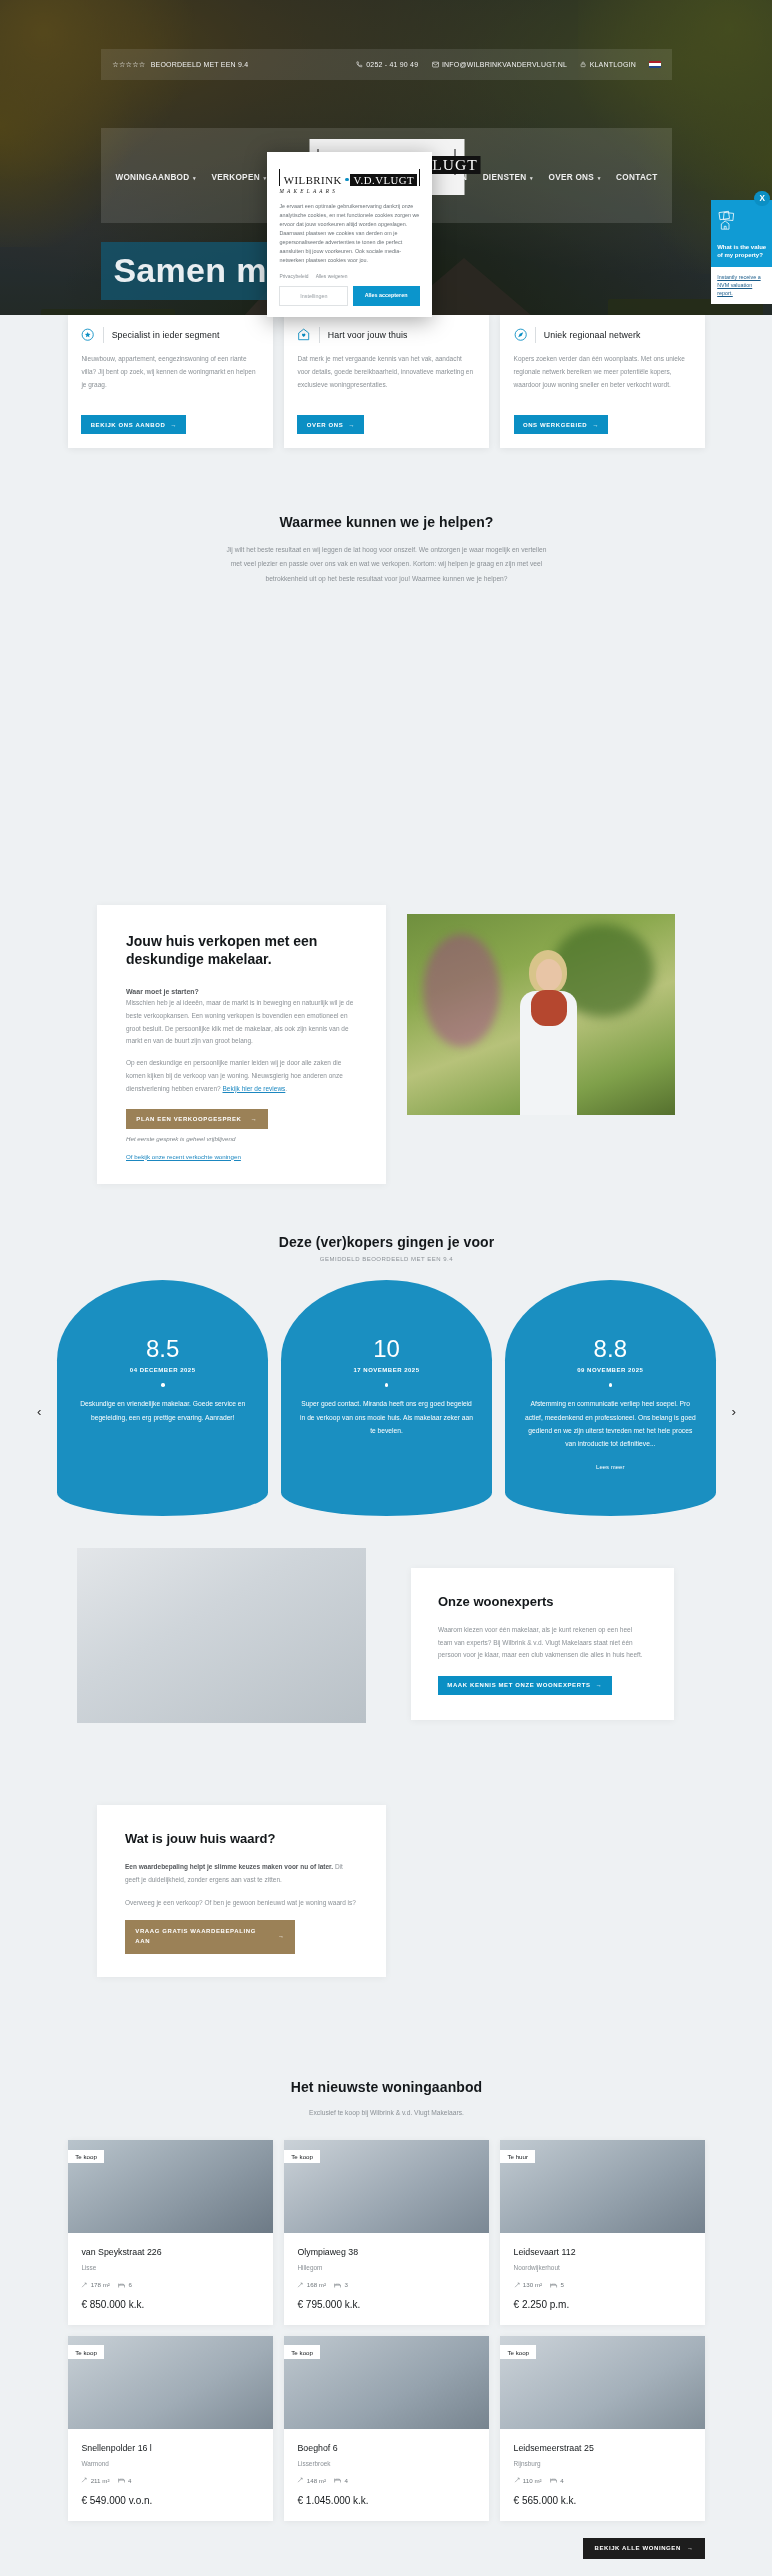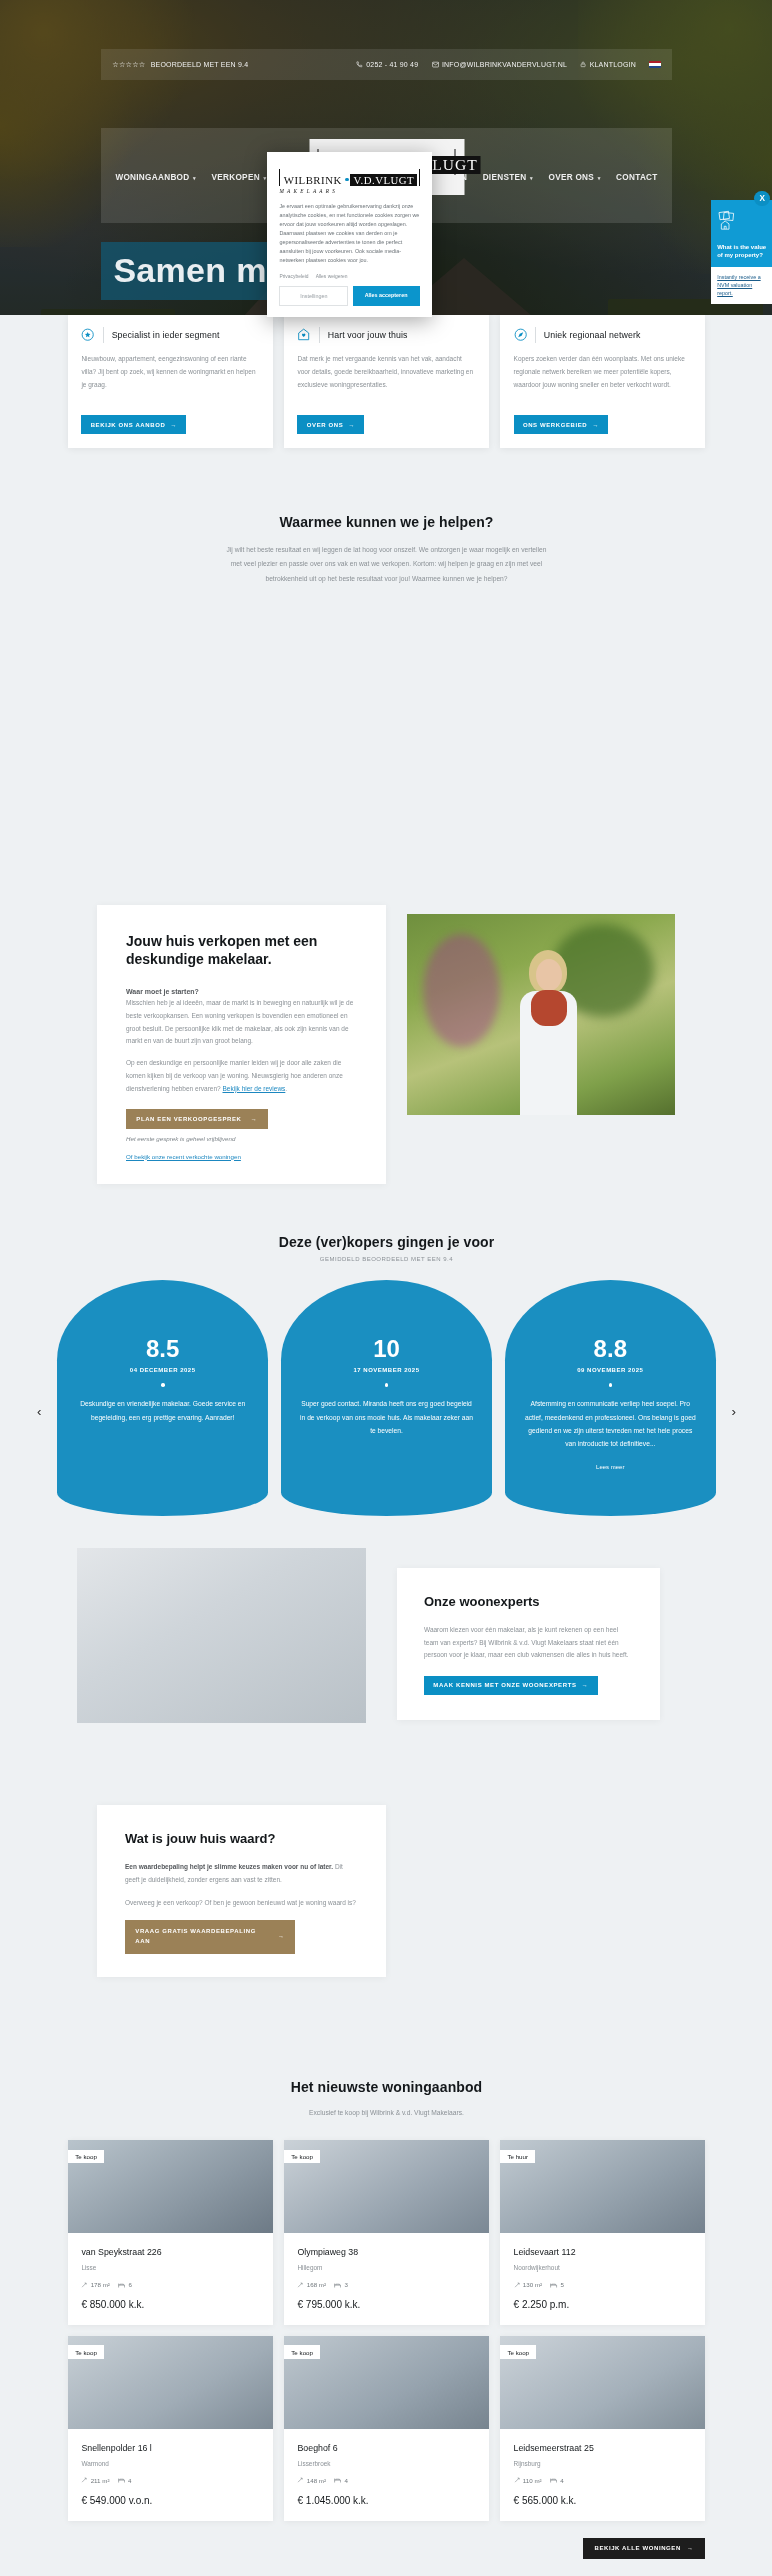--- a/index.html
+++ b/index.html
@@ -184,32 +184,32 @@
   .rev{background:#eef1f3;padding:20.6px 0 0;text-align:center;}
   .rev-sub{font-size:6px;letter-spacing:0.5px;color:#8b9196;margin-top:6.2px;text-transform:uppercase;}
   .rev-stage{position:relative;width:773px;height:268px;margin-top:17.5px;}
   .rev-track{position:absolute;left:57px;top:0;width:659px;display:flex;gap:12.4px;}
   .rev-card{
     flex:1;background:#1a8fc1;color:#fff;text-align:center;
     padding:57px 17.5px 46px;
     border-radius:50% 50% 50% 50% / 34% 34% 10% 10%;
     min-height:232px;
   }
-  .rev-score{font-size:24px;font-weight:700;line-height:1;}
+  .rev-score{font-size:24px;font-weight:400;line-height:1;}
   .rev-date{font-size:6px;font-weight:700;letter-spacing:0.5px;margin-top:6.2px;}
   .rev-dot{width:3.6px;height:3.6px;background:#fff;border-radius:50%;margin:10.3px auto;}
   .rev-text{font-size:6.7px;line-height:2;}
   .rev-more{font-size:6px;margin-top:13.4px;text-decoration:none;cursor:pointer;}
   .rev-arrow{position:absolute;top:124px;font-size:13.4px;color:#2a2a2a;cursor:pointer;user-select:none;}
   .rev-arrow.l{left:37px;}
   .rev-arrow.r{right:37px;}
 
   
   .experts{position:relative;width:773px;height:216px;background:#eef1f3;}
-  .exp-card{position:absolute;left:397px;top:20.6px;width:263px;background:#fff;padding:26px 27px 25px;
+  .exp-card{position:absolute;left:411px;top:20.6px;width:263px;background:#fff;padding:26px 27px 25px;
     box-shadow:0 1px 7.2px rgba(0,0,0,.05);}
   .exp-h{font-size:13px;font-weight:700;color:#14181b;margin-bottom:14.4px;}
   .exp-p{font-size:6.5px;line-height:1.95;color:#8b9196;margin-bottom:14.4px;}
   .exp-photo{position:absolute;left:77px;top:0;width:289px;height:175px;
     background:linear-gradient(150deg,#e3e6e9 0%,#cfd5da 40%,#b9c1c7 100%);}
 
   
   .waarde{position:relative;width:773px;height:289px;background:#eef1f3;}
   .wa-card{position:absolute;left:97px;top:41px;width:289px;background:#fff;padding:26px 28px 23px;
     box-shadow:0 1px 7.2px rgba(0,0,0,.05);}

